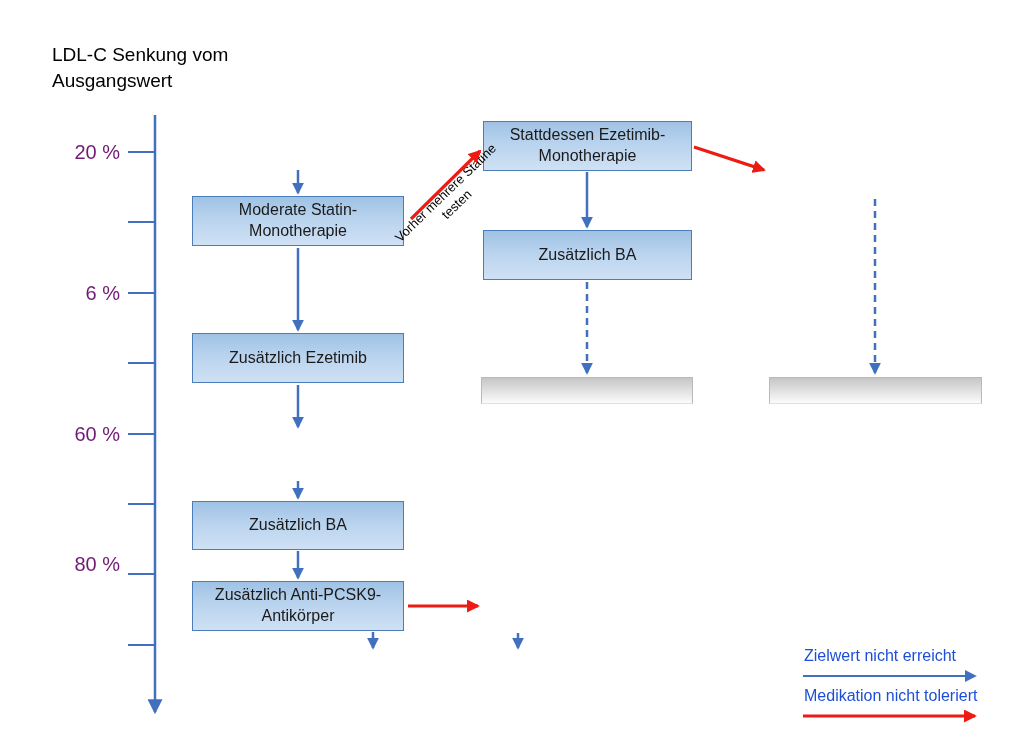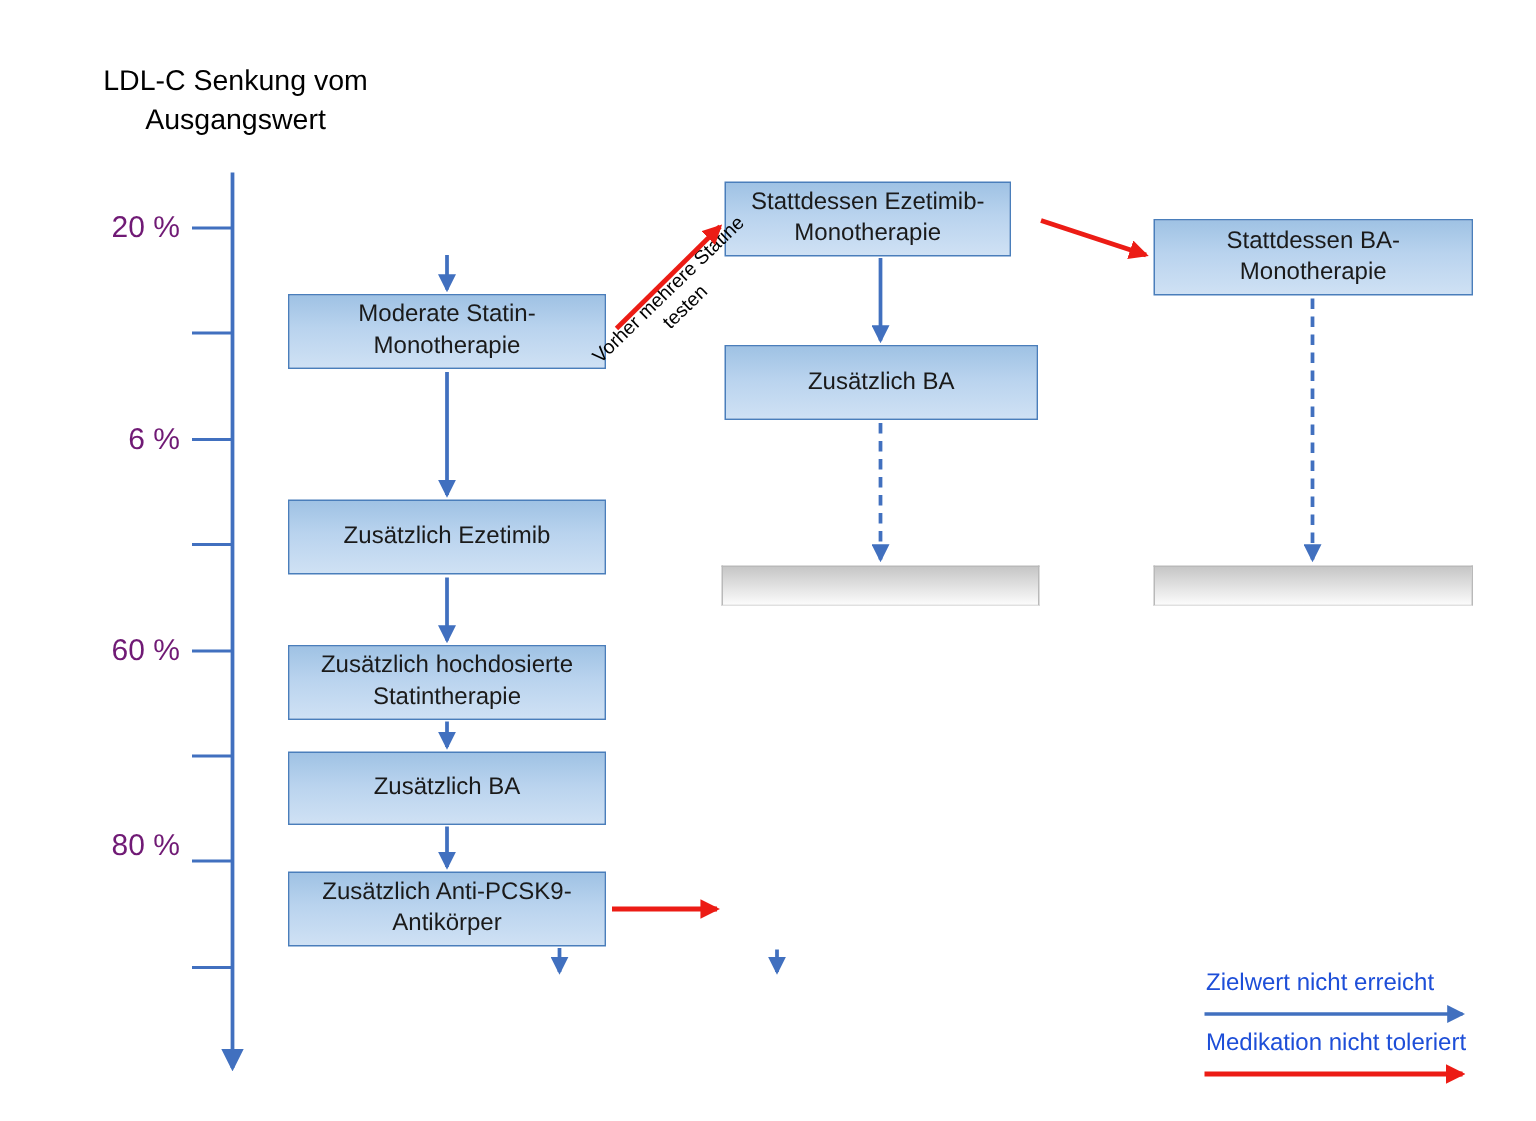--- a/index.html
+++ b/index.html
@@ -20,21 +20,21 @@
     position: relative;
     width: 1024px;
     height: 747px;
     background: #ffffff;
     overflow: hidden;
   }
   .title {
     position: absolute;
     left: 52px; top: 42px; width: 210px;
     font-size: 19px; line-height: 1.35;
-    color: #000000; text-align: center;
+    color: #000000; text-align: left;
   }
   .axis-label {
     position: absolute;
     left: 60px; width: 60px; height: 26px;
     font-size: 20px; line-height: 26px;
     color: #701a75; text-align: right;
   }
   .node {
     position: absolute;
     background: linear-gradient(180deg, var(--box-top) 0%, var(--box-mid) 45%, var(--box-bottom) 100%);
@@ -86,29 +86,27 @@
 
   <div class="title">LDL-C Senkung vom Ausgangswert</div>
 
   <div class="axis-label" style="top:139px">20 %</div>
   <div class="axis-label" style="top:280px">6 %</div>
   <div class="axis-label" style="top:421px">60 %</div>
   <div class="axis-label" style="top:551px">80 %</div>
 
   <div class="node" style="left:192px; top:196px; width:212px; height:50px">Moderate Statin-Monotherapie</div>
   <div class="node" style="left:192px; top:333px; width:212px; height:50px">Zusätzlich Ezetimib</div>
-  <div class="node" style="left:192px; top:430px; width:212px; height:50px">Zusätzlich hochdosierte Statintherapie</div>
   <div class="node" style="left:192px; top:501px; width:212px; height:49px">Zusätzlich BA</div>
   <div class="node" style="left:192px; top:581px; width:212px; height:50px">Zusätzlich Anti-PCSK9-Antikörper</div>
 
-  <div class="node" style="left:483px; top:121px; width:191px; height:50px">Stattdessen Ezetimib-Monotherapie</div>
+  <div class="node" style="left:483px; top:121px; width:209px; height:50px">Stattdessen Ezetimib-Monotherapie</div>
   <div class="node" style="left:483px; top:230px; width:209px; height:50px">Zusätzlich BA</div>
   <div class="ghost" style="left:481px; top:377px; width:212px; height:27px"></div>
 
-  <div class="node" style="left:769px; top:146px; width:213px; height:51px">Stattdessen BA-Monotherapie</div>
   <div class="ghost" style="left:769px; top:377px; width:213px; height:27px"></div>
 
   <div class="note-rotated">Vorher mehrere Statine testen</div>
 
   <div class="legend-label" style="top:647px">Zielwert nicht erreicht</div>
   <div class="legend-label" style="top:687px">Medikation nicht toleriert</div>
 
   <svg id="arrow-layer" width="1024" height="747" viewBox="0 0 1024 747">
     <defs>
       <marker id="mb" viewBox="0 0 10 10" refX="8.5" refY="5" markerWidth="12" markerHeight="12" orient="auto" markerUnits="userSpaceOnUse">

